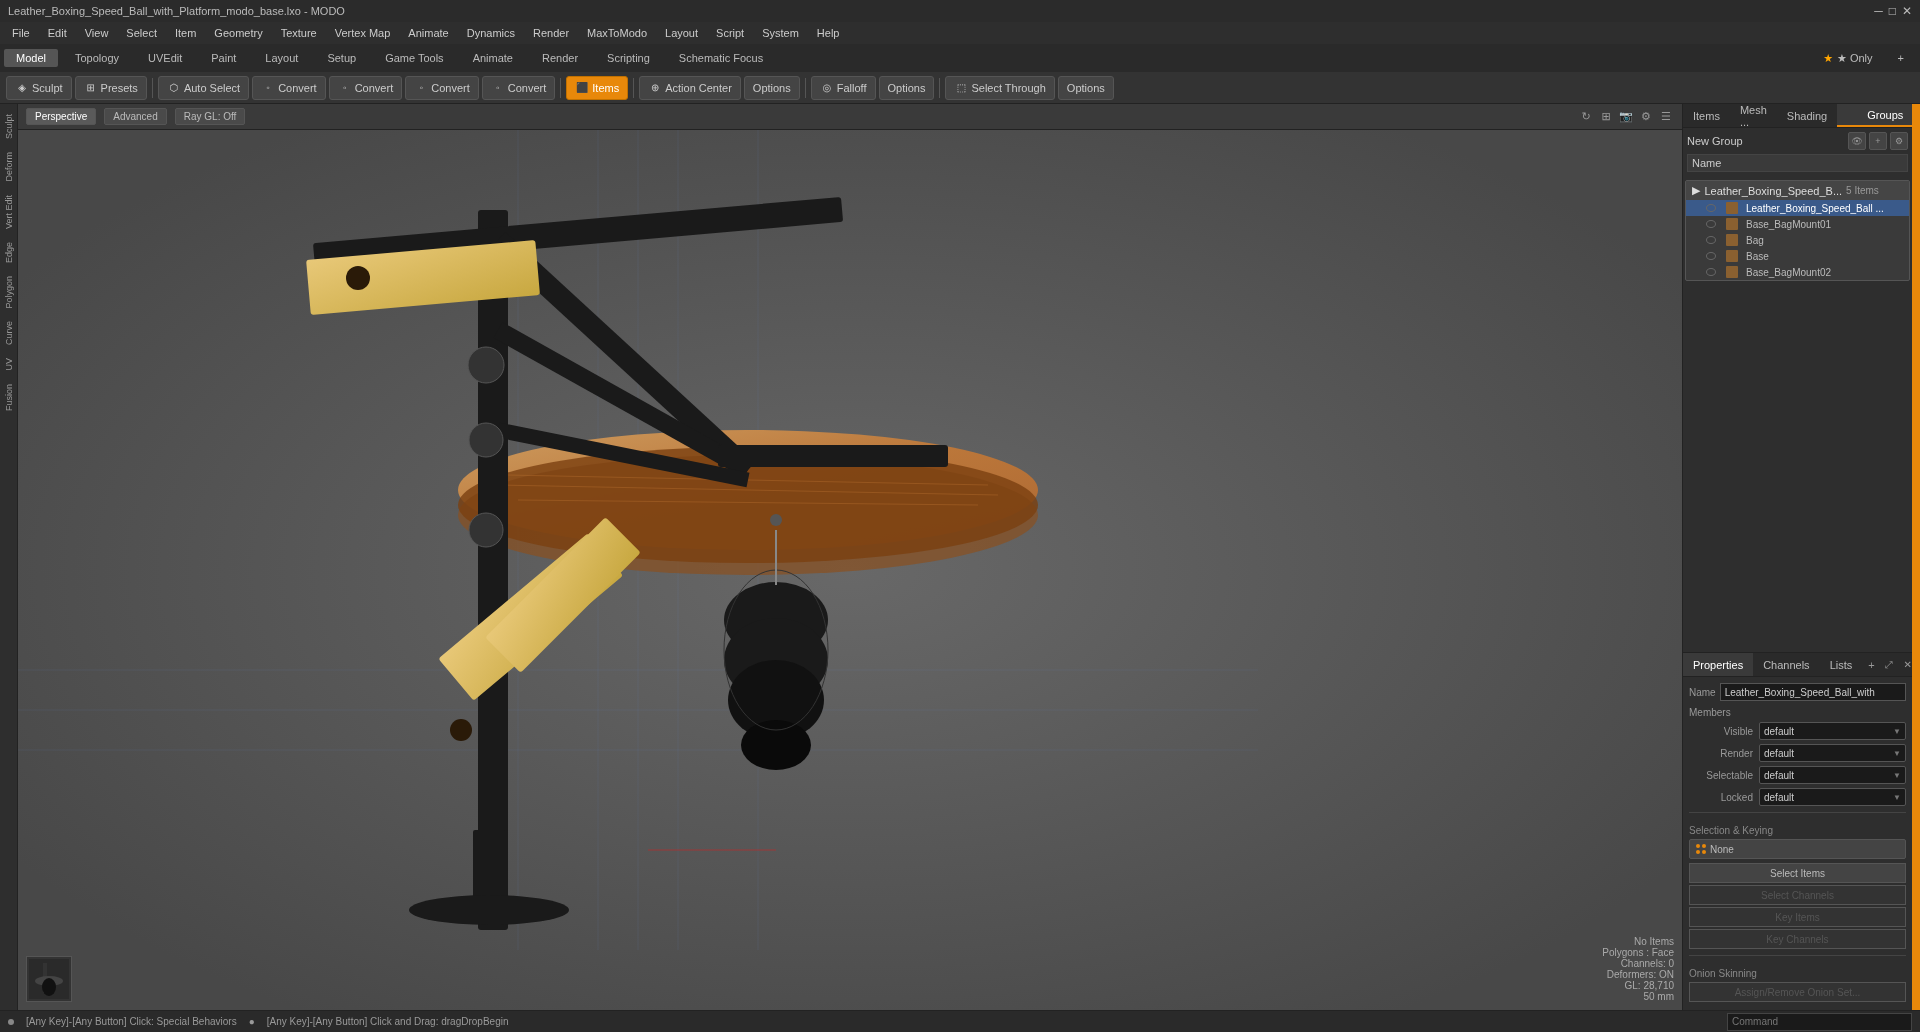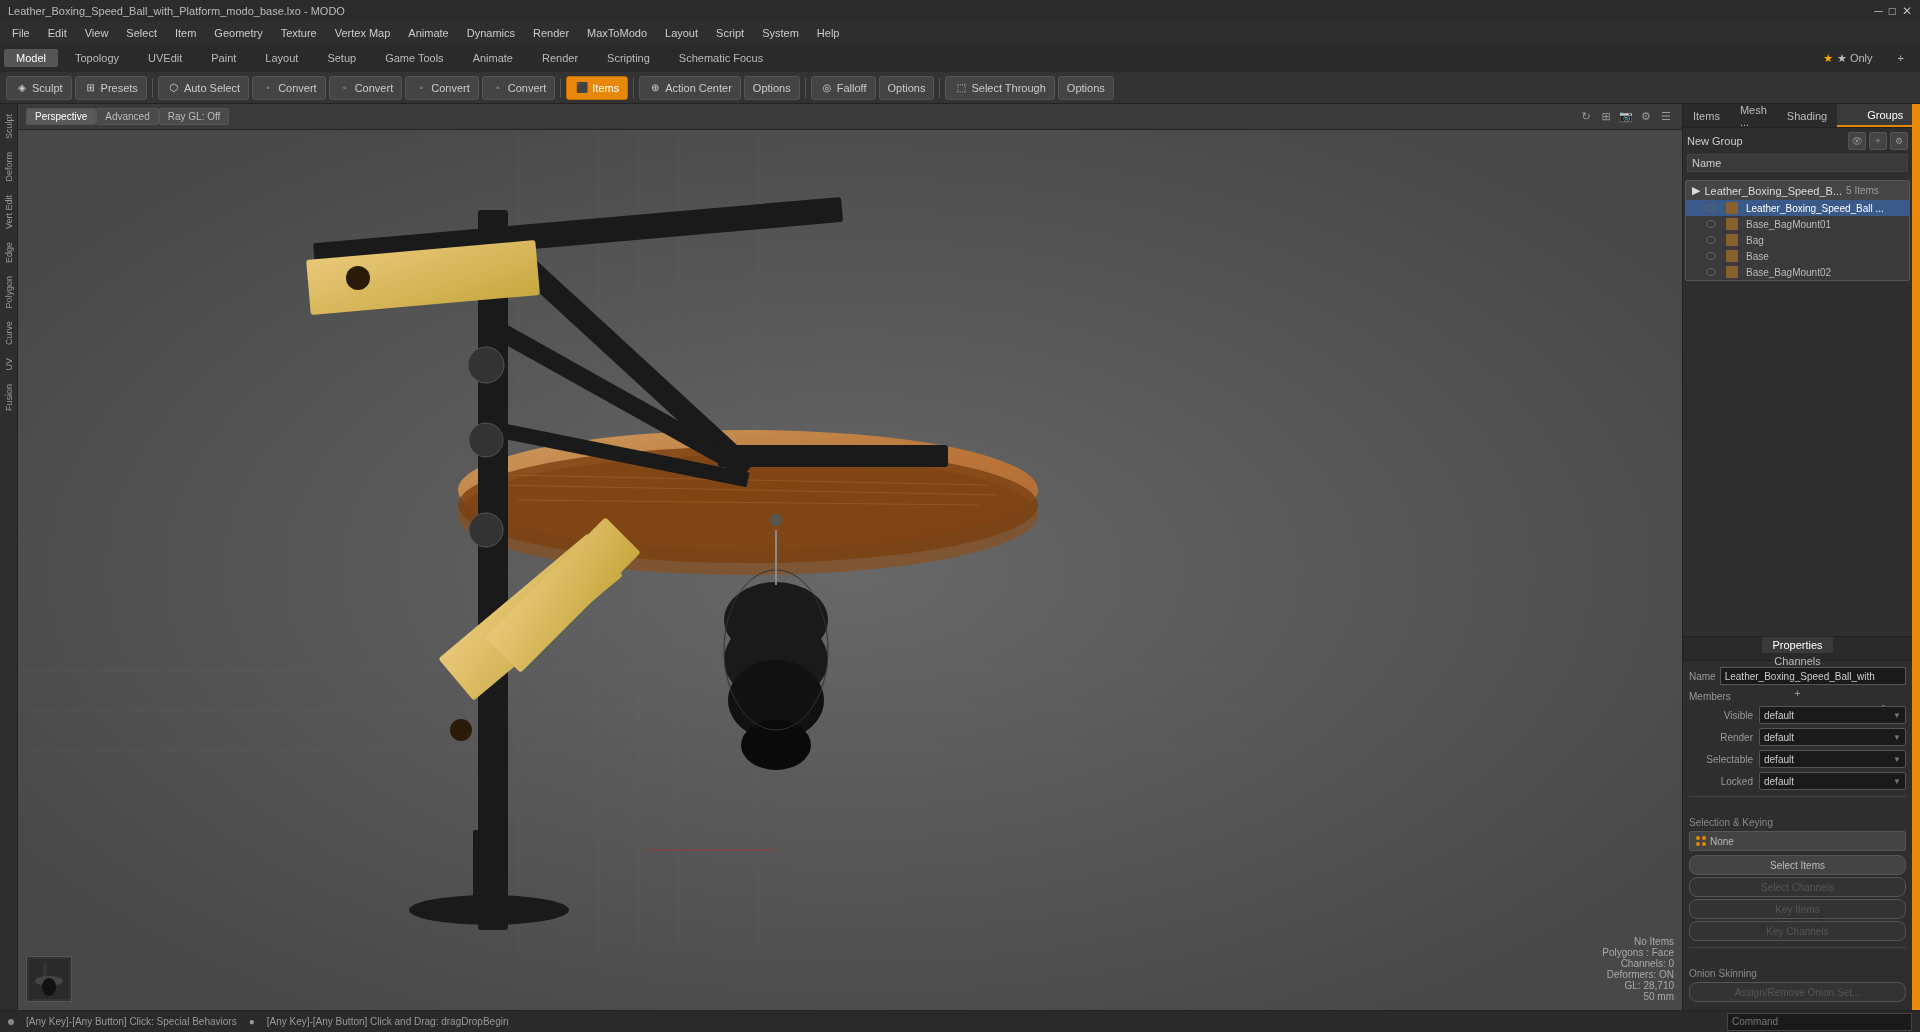--- a/index.html
+++ b/index.html
@@ -31,21 +31,21 @@
 
     
     #main { display: flex; width: 100%; height: calc(1032px - 22px - 22px - 28px - 32px - 22px); }
 
     
     #left-tabs { width: 18px; background: #2e2e2e; display: flex; flex-direction: column; align-items: center; padding-top: 4px; gap: 1px; border-right: 1px solid #222; }
     .left-tab { writing-mode: vertical-rl; transform: rotate(180deg); font-size: 9px; color: #999; padding: 6px 2px; cursor: pointer; border-radius: 2px; white-space: nowrap; }
 
     
     #viewport { flex: 1; position: relative; background: #5a5a5a; overflow: hidden; }
-    #viewport-header { height: 26px; background: #3a3a3a; display: flex; align-items: center; padding: 0 8px; gap: 0; border-bottom: 1px solid #222; }
+    #viewport-header { height: 26px; background: #3a3a3a; display: flex; align-items: center; padding: 0 8px; gap: 8px; border-bottom: 1px solid #222; }
     .vp-btn { padding: 2px 8px; background: #4a4a4a; border: 1px solid #555; border-radius: 2px; font-size: 10px; color: #bbb; cursor: pointer; }
     .vp-btn.active { background: #5a5a5a; color: #fff; }
     #viewport-icons { margin-left: auto; display: flex; gap: 4px; align-items: center; }
     .vp-icon { width: 16px; height: 16px; display: flex; align-items: center; justify-content: center; color: #999; cursor: pointer; font-size: 11px; }
 
     
     #scene-canvas { width: 100%; height: calc(100% - 26px); position: relative; background: radial-gradient(ellipse at center, #6a6a6a 0%, #4a4a4a 100%); }
 
     
     .grid-line-h { position: absolute; background: rgba(100,150,255,0.25); height: 1px; }
@@ -78,38 +78,38 @@
     .tree-group-header { padding: 3px 6px; background: #454545; font-size: 11px; color: #ddd; cursor: pointer; display: flex; align-items: center; gap: 4px; }
     .tree-group-header .count { color: #999; font-size: 10px; }
     .tree-item { padding: 2px 6px 2px 20px; font-size: 10px; color: #bbb; cursor: pointer; display: flex; align-items: center; gap: 8px; }
     .tree-item.selected { background: #3a5a8a; color: #fff; }
     .tree-item .item-icon { width: 12px; height: 12px; background: #666; border-radius: 1px; flex-shrink: 0; }
     .tree-item .mesh-icon { background: #8a6030; }
     .eye-icon { width: 10px; height: 8px; border: 1px solid #666; border-radius: 50%; margin-right: 2px; }
 
     
     #props-panel { border-top: 1px solid #222; padding: 0; }
-    #props-tabs { height: 24px; background: #2a2a2a; display: flex; align-items: center; border-bottom: 1px solid #222; flex-direction: column; }
+    #props-tabs { height: 24px; background: #2a2a2a; display: flex; align-items: center; border-bottom: 1px solid #222; }
     .props-tab { padding: 2px 10px; font-size: 11px; color: #bbb; cursor: pointer; height: 100%; display: flex; align-items: center; }
     .props-tab.active { background: #3a3a3a; color: #fff; }
     .props-tab-plus { padding: 2px 6px; color: #999; cursor: pointer; }
 
     #props-content { padding: 6px; }
     .prop-row { display: flex; align-items: center; margin-bottom: 4px; }
     .prop-label { width: 70px; font-size: 10px; color: #999; text-align: right; padding-right: 6px; flex-shrink: 0; }
     .prop-field { flex: 1; height: 18px; background: #1a1a1a; border: 1px solid #555; border-radius: 2px; font-size: 10px; color: #ccc; padding: 0 4px; display: flex; align-items: center; justify-content: space-between; cursor: pointer; }
     .prop-field .dropdown-arrow { color: #777; font-size: 8px; }
 
     .prop-name-row { display: flex; align-items: center; margin-bottom: 6px; }
     .prop-name-label { font-size: 10px; color: #999; margin-right: 4px; }
     .prop-name-value { flex: 1; height: 18px; background: #1a1a1a; border: 1px solid #555; border-radius: 0; font-size: 10px; color: #ccc; padding: 0 4px; display: flex; align-items: center; }
 
-    .section-header { font-size: 10px; color: #888; margin: 6px 0 3px 0; border-top: 1px solid #444; padding-top: 20px; }
-
-    .action-btn { width: 100%; height: 20px; background: #444; border: 1px solid #555; border-radius: 8px; font-size: 10px; color: #bbb; cursor: pointer; display: flex; align-items: center; justify-content: center; margin-bottom: 2px; }
+    .section-header { font-size: 10px; color: #888; margin: 6px 0 3px 0; border-top: 1px solid #444; padding-top: 12px; }
+
+    .action-btn { width: 100%; height: 20px; background: #444; border: 1px solid #555; border-radius: 0; font-size: 10px; color: #bbb; cursor: pointer; display: flex; align-items: center; justify-content: center; margin-bottom: 2px; }
     .action-btn.disabled { color: #555; background: #333; cursor: default; }
 
     .members-label { font-size: 10px; color: #999; margin-bottom: 4px; }
 
     
     .none-btn { display: flex; align-items: center; gap: 4px; width: 100%; height: 20px; background: #444; border: 1px solid #555; border-radius: 2px; font-size: 10px; color: #bbb; cursor: pointer; padding: 0 6px; margin-bottom: 4px; }
     .dots-icon { display: grid; grid-template-columns: 1fr 1fr; gap: 1px; width: 10px; height: 10px; }
     .dots-icon span { width: 4px; height: 4px; background: #e8880a; border-radius: 50%; }
 
     

